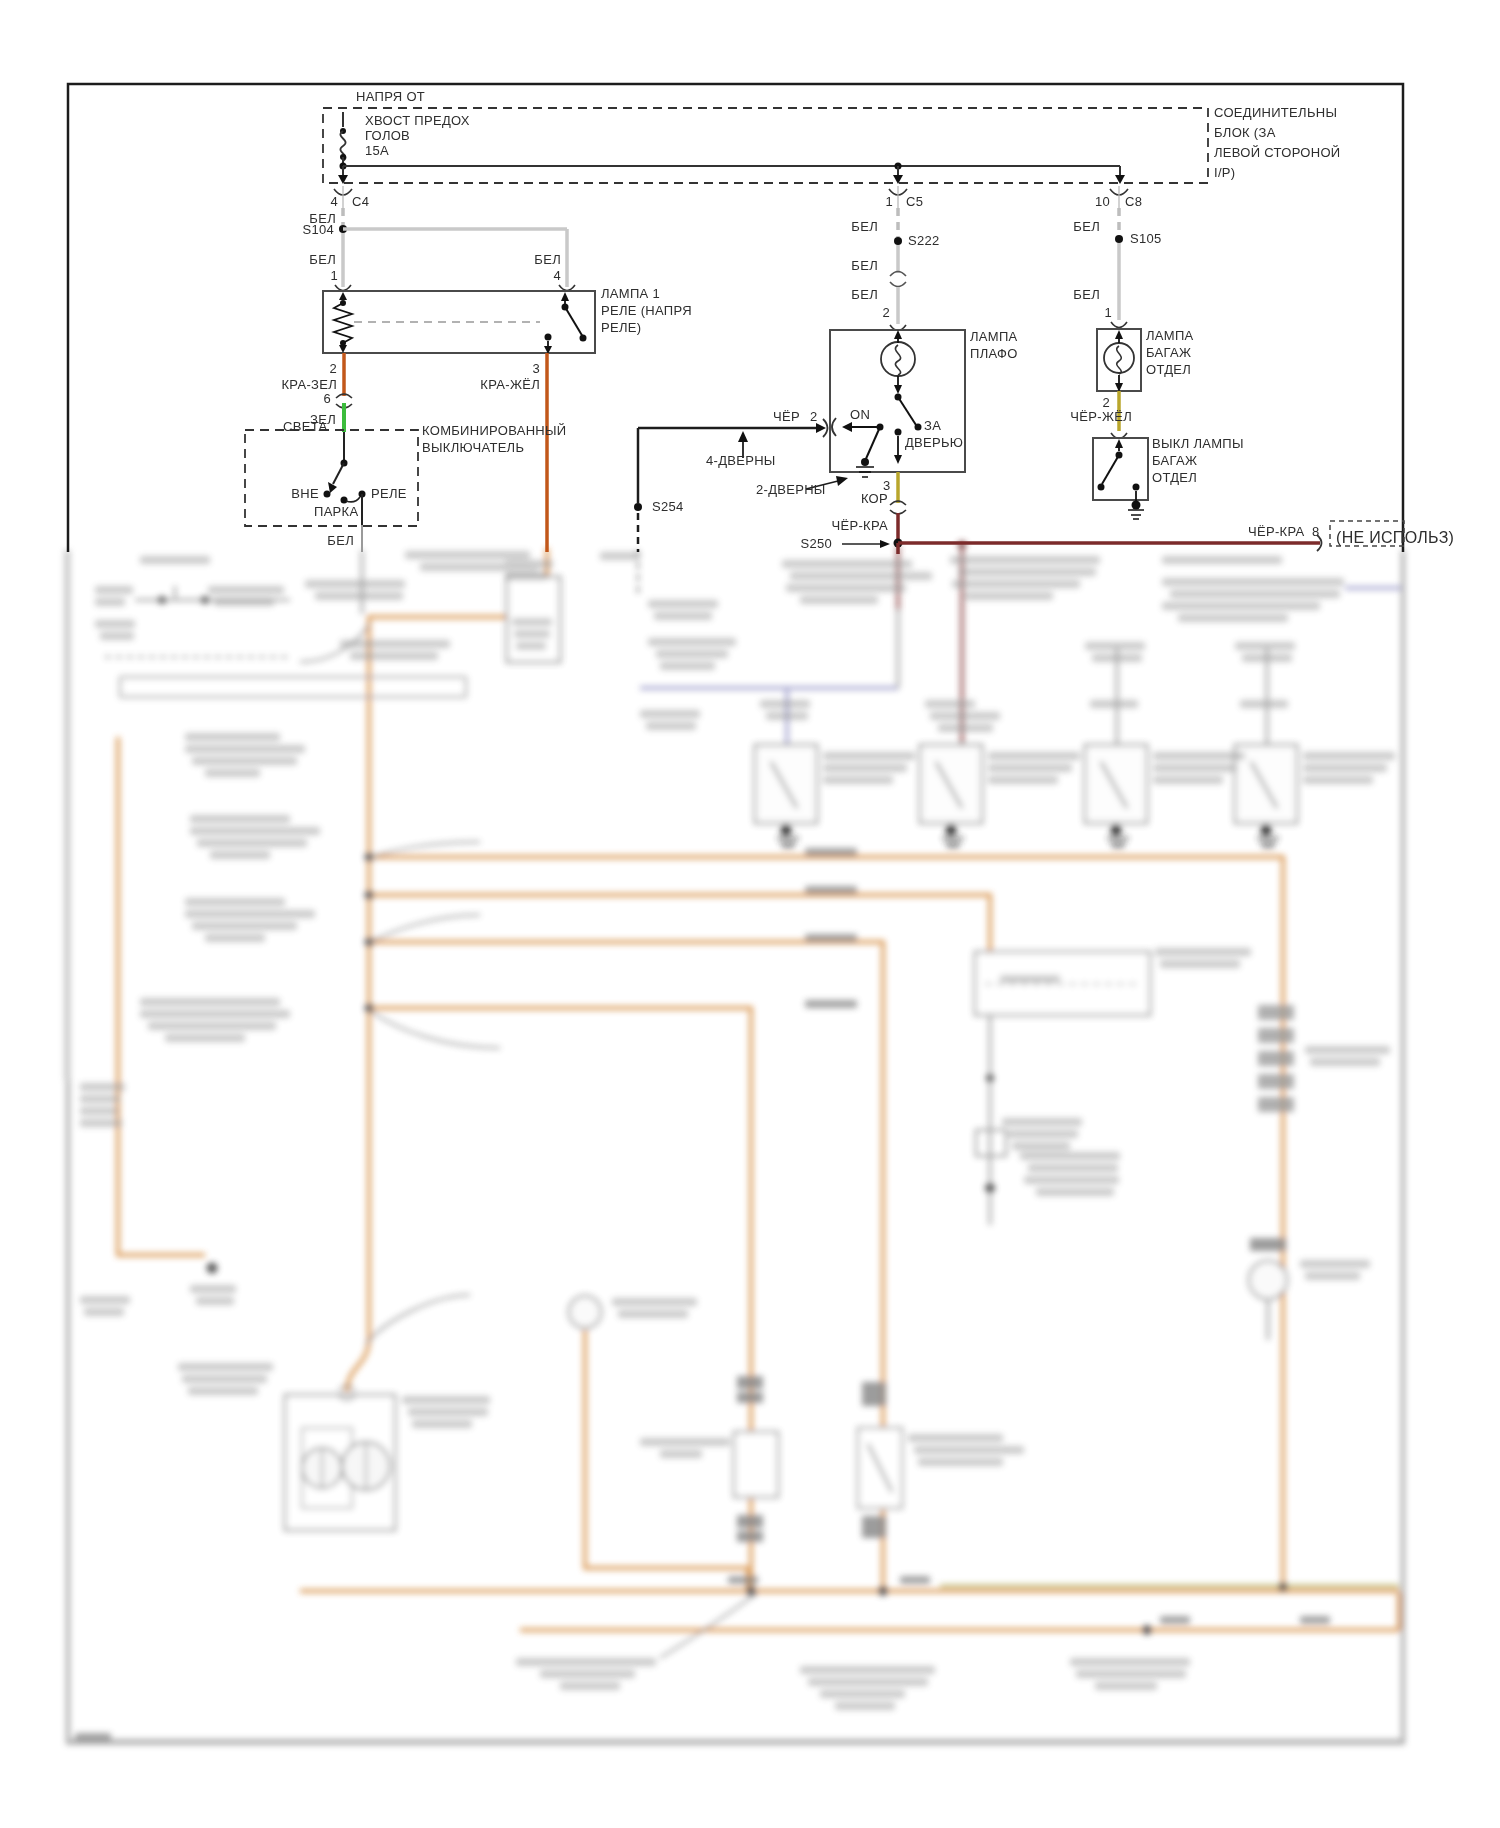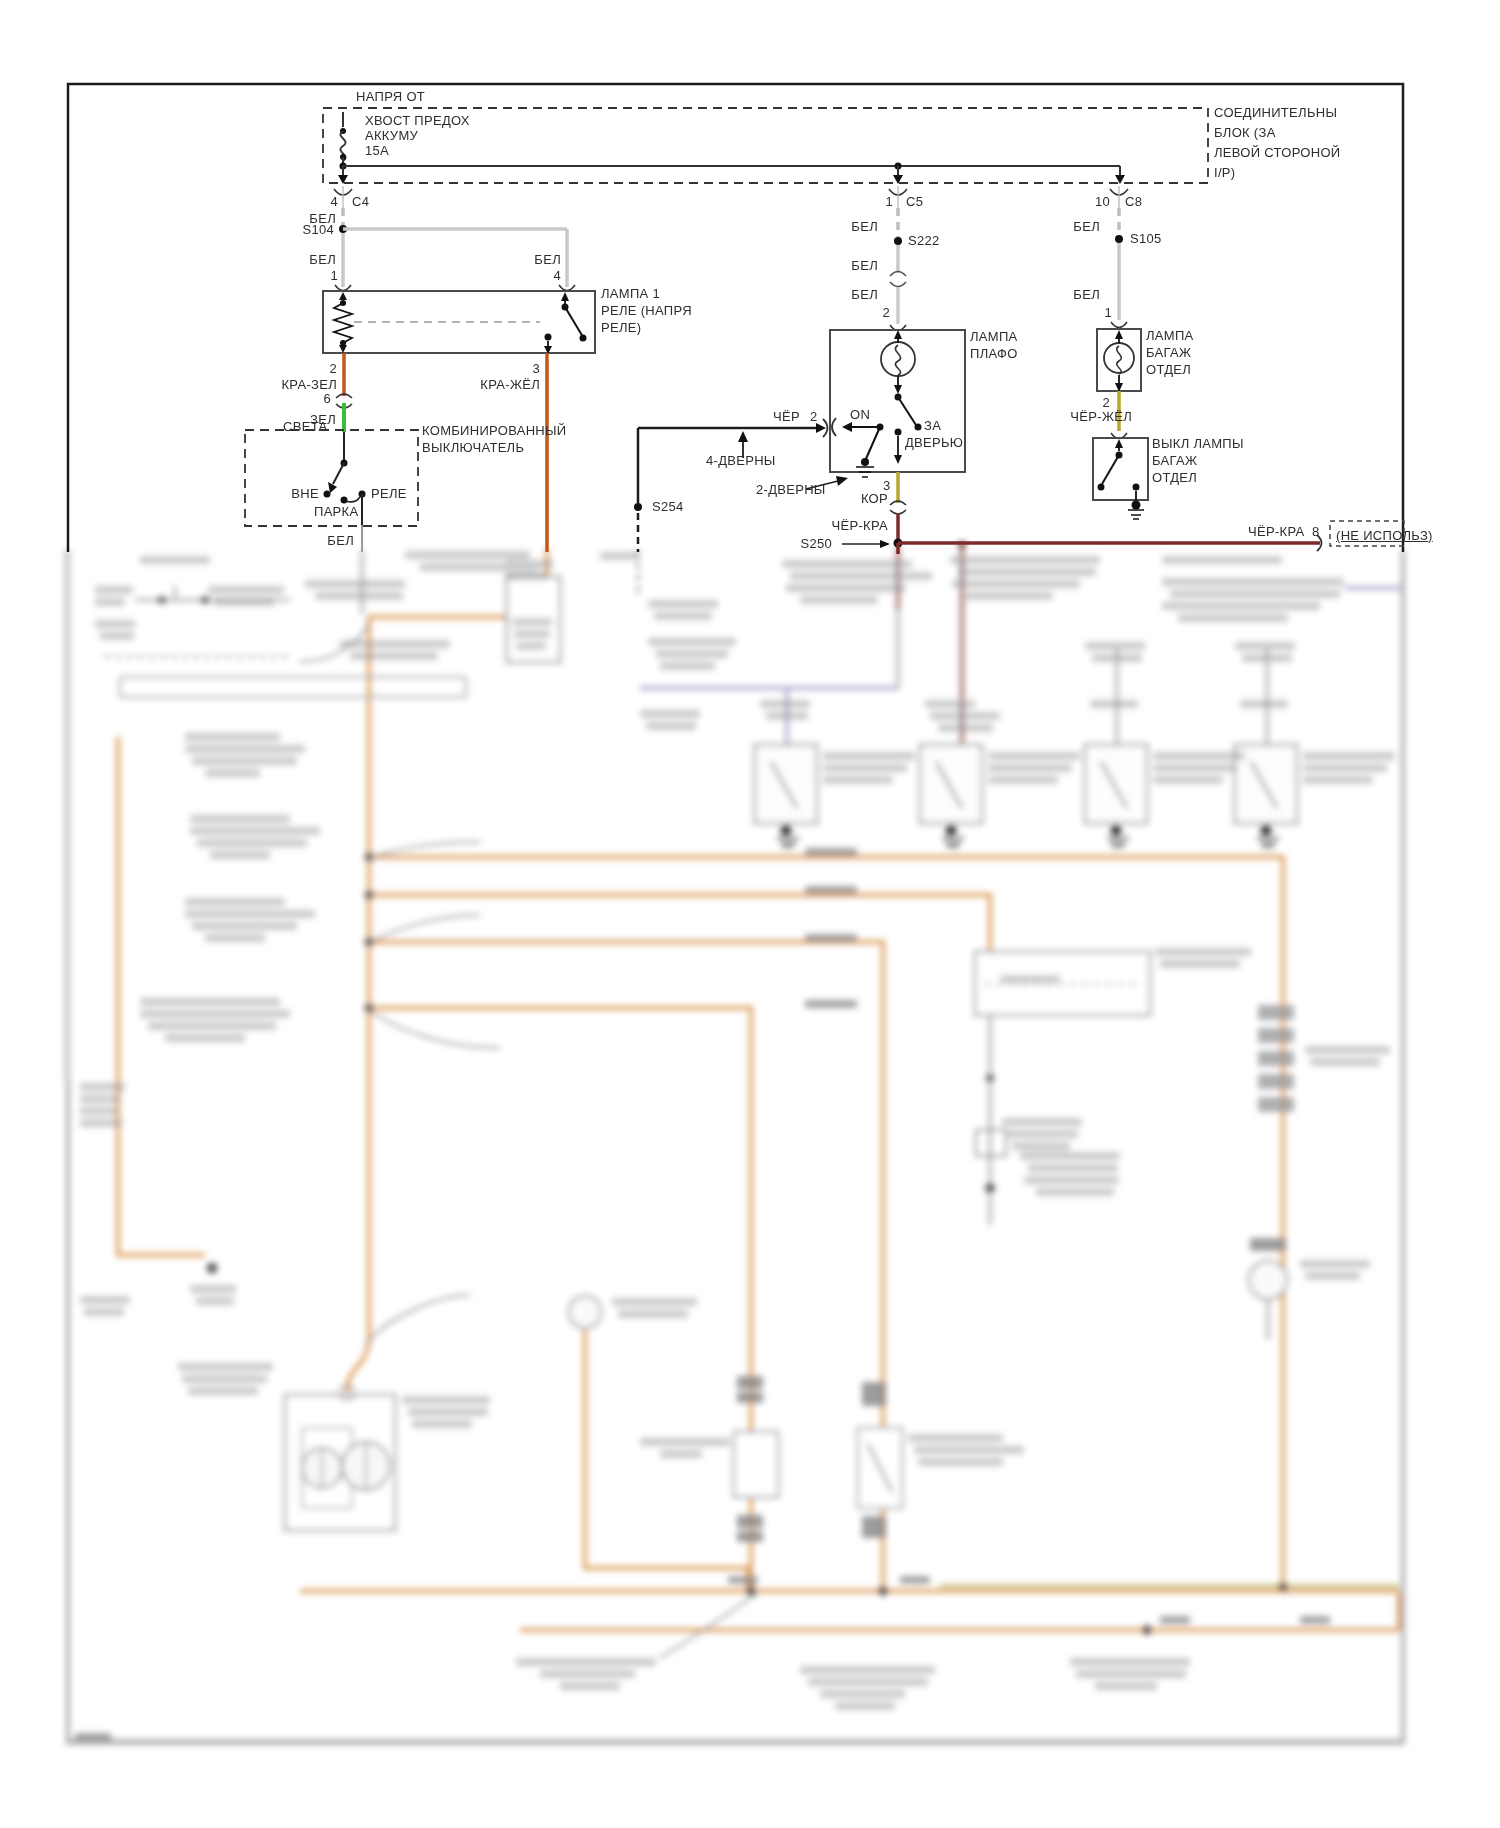--- a/index.html
+++ b/index.html
@@ -2,21 +2,21 @@
 <html><head>
 <meta charset="utf-8">
 <style>
   html,body{margin:0;padding:0;background:#fff;}
   .stage{position:relative;width:1500px;height:1828px;background:#fff;overflow:hidden;
          font-family:"Liberation Sans",sans-serif;}
   .art{position:absolute;left:0;top:0;}
   .lbl{position:absolute;font:13px/1.15 "Liberation Sans",sans-serif;color:#2e2e2e;
        white-space:nowrap;letter-spacing:.3px;}
   .r{transform:translateX(-100%);}
-  .sm{font-size:13px;text-decoration:underline;}
+  .sm{font-size:16px;}
 </style>
 </head>
 <body>
 
 <div class="stage">
 
 <svg class="art" width="1500" height="1828" viewBox="0 0 1500 1828">
   <defs>
     <filter id="bf" x="-5%" y="-2%" width="110%" height="104%">
       <feGaussianBlur stdDeviation="3.2"></feGaussianBlur>
@@ -422,21 +422,21 @@
     <circle cx="1101" cy="487" r="3.5" fill="#111"></circle>
     <circle cx="1136" cy="487" r="3.5" fill="#111"></circle>
     <path d="M1136,491 V503" stroke="#111" stroke-width="1.8"></path>
     <circle cx="1136" cy="505" r="4.5" fill="#111"></circle>
     <path d="M1128,510 H1144 M1131,515 H1141 M1133,519 H1139" stroke="#111" stroke-width="1.6"></path>
   </g>
 </svg>
 
 <div class="lbl" style="left:356px;top:90px">НАПРЯ ОТ</div>
 <div class="lbl" style="left:365px;top:114px">ХВОСТ ПРЕДОХ</div>
-<div class="lbl" style="left:365px;top:129px">АККУМУ</div>
+<div class="lbl" style="left:365px;top:129px">ГОЛОВ</div>
 <div class="lbl" style="left:365px;top:144px">15A</div>
 <div class="lbl" style="left:1214px;top:106px">СОЕДИНИТЕЛЬНЫ</div>
 <div class="lbl" style="left:1214px;top:126px">БЛОК (ЗА</div>
 <div class="lbl" style="left:1214px;top:146px">ЛЕВОЙ СТОРОНОЙ</div>
 <div class="lbl" style="left:1214px;top:166px">I/P)</div>
 
 <div class="lbl r" style="left:338px;top:195px">4</div>
 <div class="lbl" style="left:352px;top:195px">C4</div>
 <div class="lbl r" style="left:893px;top:195px">1</div>
 <div class="lbl" style="left:906px;top:195px">C5</div>

